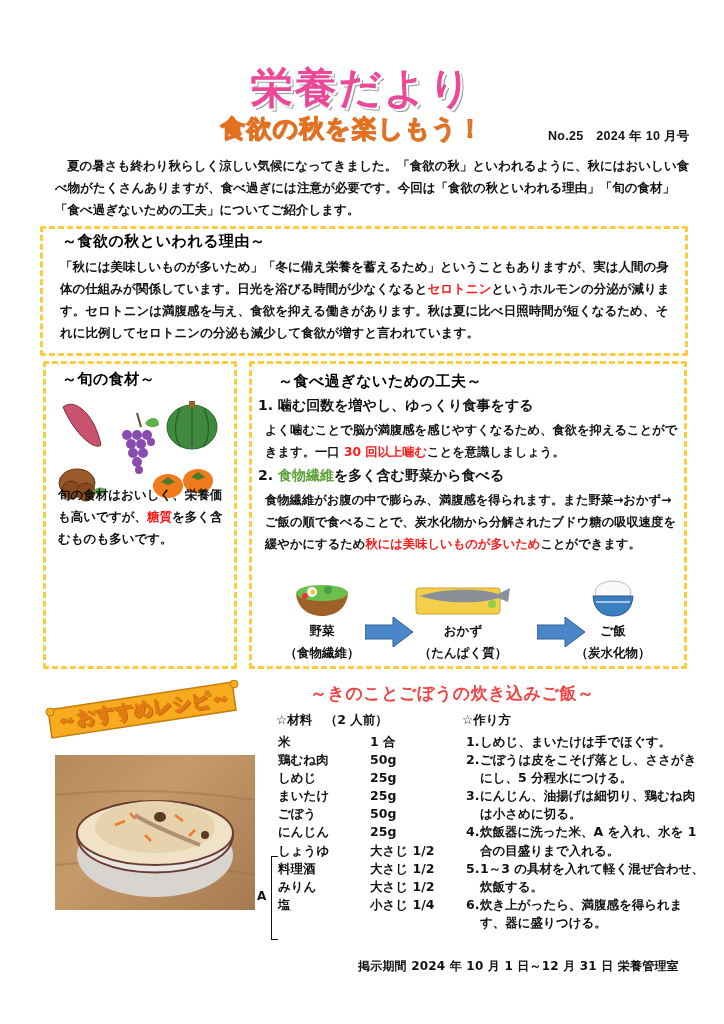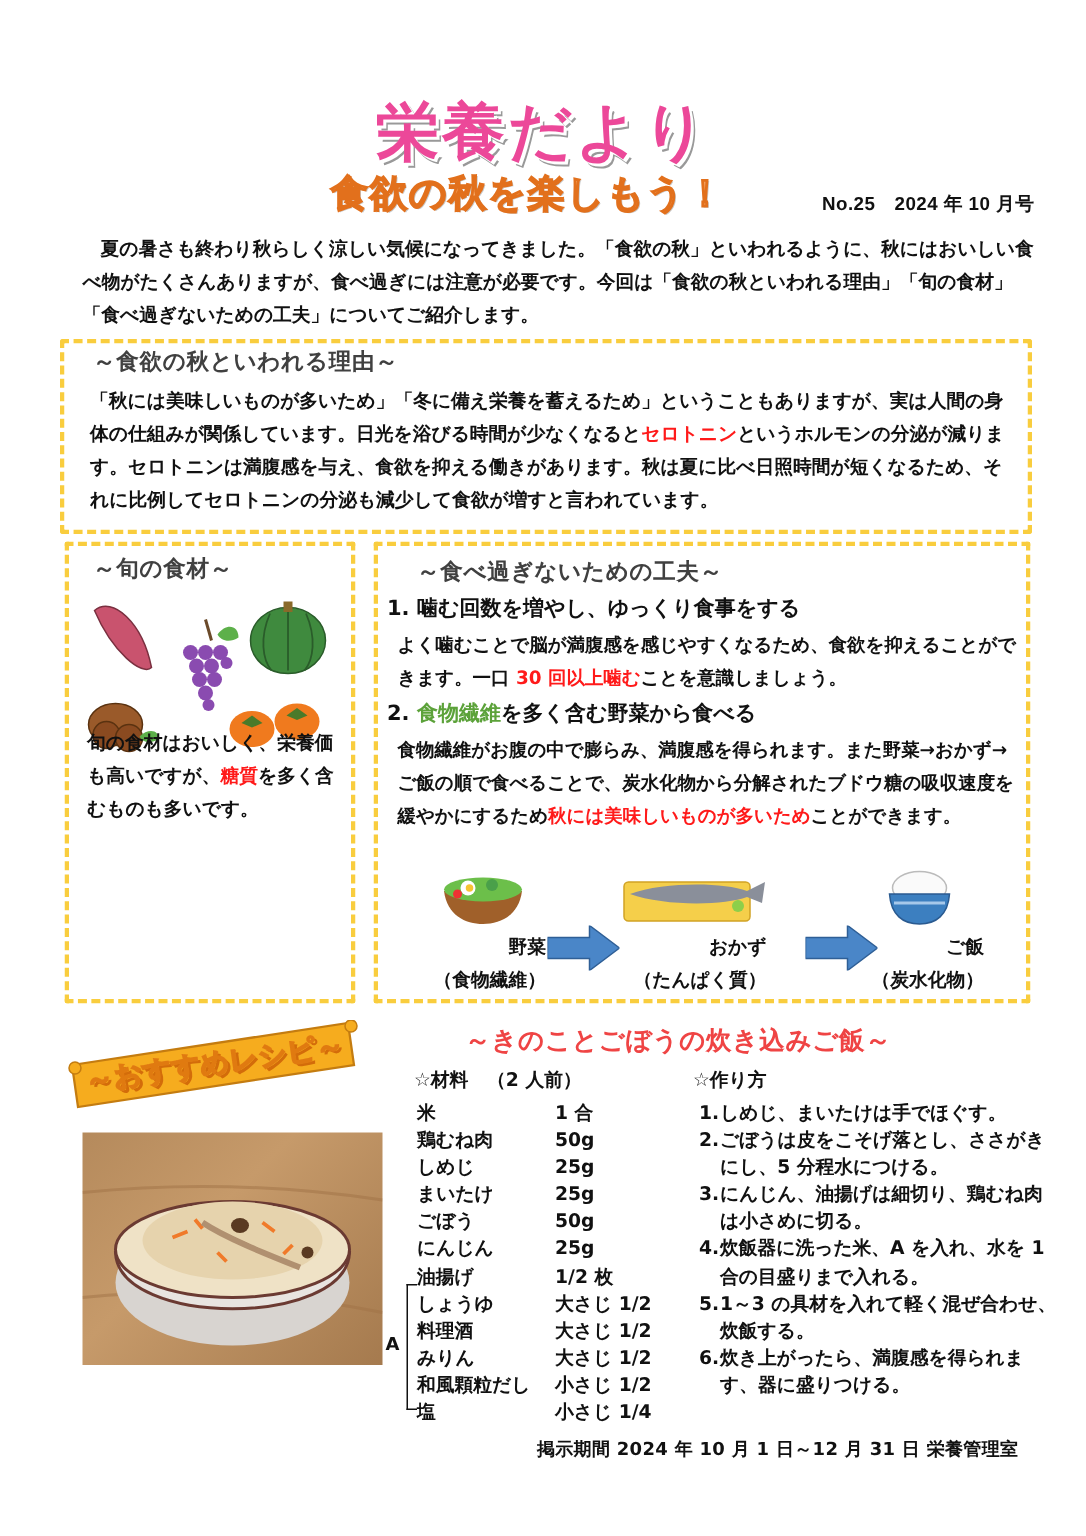--- a/index.html
+++ b/index.html
@@ -19,39 +19,39 @@
 
   .p { font-size:12.5px; line-height:22px; font-weight:600; }
 
   .intro { left:55px; top:155px; width:640px; text-indent:12px; }
 
   .box { border:3px dashed #f9cd3e; border-radius:2px; }
   .box1 { left:40px; top:226px; width:642px; height:124px; }
   .box2 { left:43px; top:361px; width:188px; height:302px; }
   .box3 { left:249px; top:361px; width:432px; height:302px; }
 
-  .sec-head { color:#404040; font-size:15px; font-weight:700; letter-spacing:0.5px; }
+  .sec-head { color:#000000; font-size:15px; font-weight:700; letter-spacing:0.5px; }
   .red { color:#ff1a1a; font-weight:800; }
   .green { color:#5ca23a; font-weight:800; }
 
   .reason-head { left:62px; top:232px; }
   .reason-text { left:60px; top:256px; width:620px; }
 
   .shun-head { left:62px; top:370px; }
   .shun-illus { left:55px; top:395px; width:175px; height:115px; }
   .shun-text { left:58px; top:484px; width:170px; line-height:22px; }
 
   .tips-head { left:278px; top:372px; }
   .tip-title { font-size:14px; font-weight:800; }
   .tip1-title { left:258px; top:397px; }
   .tip1-text { left:265px; top:419px; width:415px; font-size:12.3px; }
   .tip2-title { left:258px; top:467px; }
   .tip2-text { left:265px; top:489px; width:415px; font-size:12.3px; }
 
-  .flow-item { text-align:right; font-size:12.5px; font-weight:700; line-height:22px; }
+  .flow-item { text-align:center; font-size:12.5px; font-weight:700; line-height:22px; }
   .flow-arrow { width:48px; height:30px; }
 
   .banner { left:42px; top:680px; width:190px; height:50px; }
 
   .recipe-title { left:310px; top:682px; font-size:17px; color:#ef4444; font-weight:700; letter-spacing:0.5px; }
   .ing-head { left:276px; top:712px; font-size:12.5px; font-weight:600; }
   .method-head { left:462px; top:712px; font-size:12.5px; font-weight:600; }
   .ing-list { left:278px; top:733px; font-size:12.5px; font-weight:600; }
   .ing-row { display:flex; height:18.1px; line-height:18.1px; }
   .ing-name { width:92px; }
@@ -228,40 +228,32 @@
     </div>
   <div class="ing-row">
       <span class="ing-name">ごぼう</span>
       <span class="ing-qty">50g</span>
     </div>
   <div class="ing-row">
       <span class="ing-name">にんじん</span>
       <span class="ing-qty">25g</span>
     </div>
   <div class="ing-row">
-      <span class="ing-name">油揚げ</span>
-      <span class="ing-qty">1/2 枚</span>
-    </div>
-  <div class="ing-row">
       <span class="ing-name">しょうゆ</span>
       <span class="ing-qty">大さじ 1/2</span>
     </div>
   <div class="ing-row">
       <span class="ing-name">料理酒</span>
       <span class="ing-qty">大さじ 1/2</span>
     </div>
   <div class="ing-row">
       <span class="ing-name">みりん</span>
       <span class="ing-qty">大さじ 1/2</span>
     </div>
   <div class="ing-row">
-      <span class="ing-name">和風顆粒だし</span>
-      <span class="ing-qty">小さじ 1/2</span>
-    </div>
-  <div class="ing-row">
       <span class="ing-name">塩</span>
       <span class="ing-qty">小さじ 1/4</span>
     </div>
 </div>
 <div class="abs a-bracket"></div>
 <div class="abs a-label">A</div>
 
 <div class="abs method-list">
   <div class="m-item">
       <span class="m-num">1.</span>

